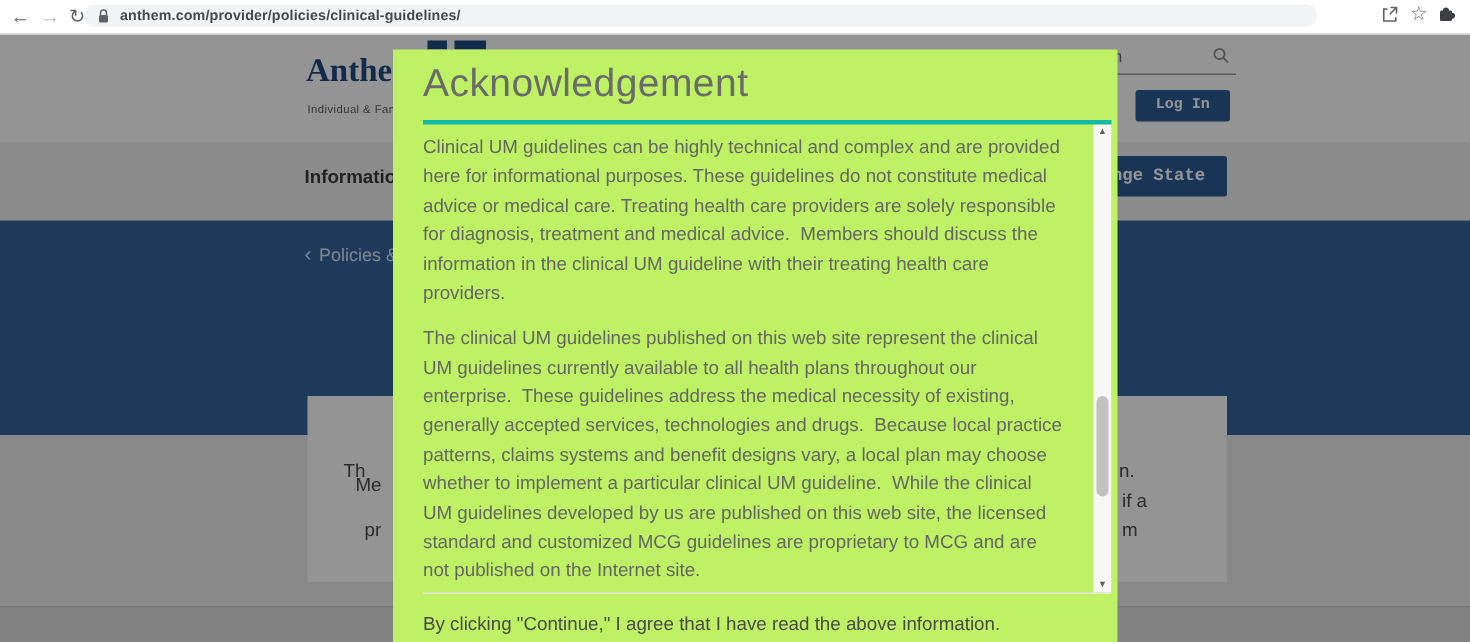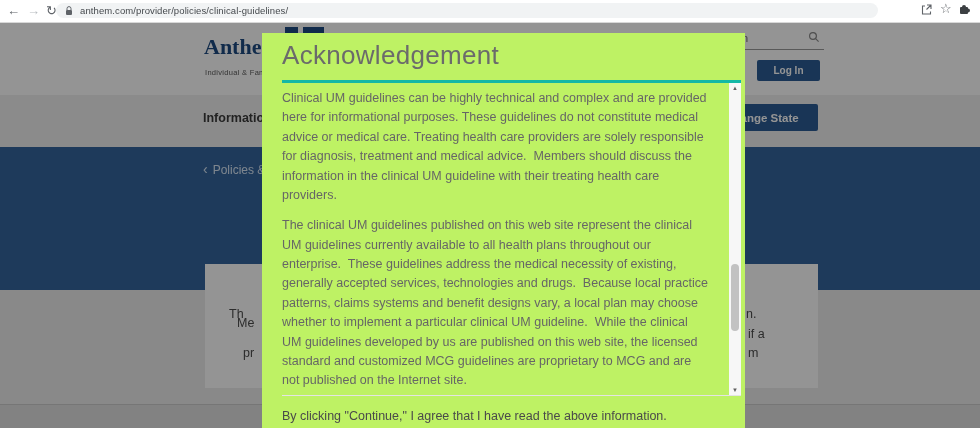--- a/index.html
+++ b/index.html
@@ -5,37 +5,37 @@
   html,body{margin:0;padding:0;}
   body{width:980px;height:428px;overflow:hidden;position:relative;background:#fff;
        font-family:"Liberation Sans",sans-serif;}
 
   
   #chrome{position:absolute;top:0;left:0;width:980px;height:22px;background:#ffffff;
           border-bottom:1px solid #d8d8d8;z-index:20;}
   .nav-ico{position:absolute;top:1px;font-size:13px;color:#5f6368;line-height:20px;}
   #fwd{color:#b9bdc1;}
   #urlbar{position:absolute;left:56px;top:3px;width:822px;height:15px;border-radius:8px;
-          background:#f1f3f4;}
+          background:#f1f3f4;font-weight:bold;}
   #urlbar .lock{position:absolute;left:9px;top:3px;}
   #urltext{position:absolute;left:24px;top:2px;font-size:9.5px;color:#45494d;letter-spacing:.1px;}
   .chrome-right{position:absolute;top:3px;}
 
   
   #page{position:absolute;top:22px;left:0;width:980px;height:406px;background:#ececec;z-index:1;}
   #hdr{position:absolute;top:0;left:0;width:980px;height:73px;background:#ffffff;}
   #logo{position:absolute;left:204px;top:12px;font-family:"Liberation Serif",serif;
         font-weight:bold;font-size:22px;color:#1e4b82;}
   .logo-frag{position:absolute;top:5px;height:6px;background:#1e4b82;}
   #tagline{position:absolute;left:205px;top:46px;font-size:7.5px;color:#5a5a5a;letter-spacing:.3px;}
   #searchtxt{position:absolute;left:742px;top:10px;font-size:11px;color:#6a6a6a;}
   #searchline{position:absolute;left:744px;top:27px;width:80px;border-bottom:1px solid #9a9a9a;}
   #searchicon{position:absolute;left:808px;top:9px;}
   .navy-btn{position:absolute;background:#2b5c94;color:#fff;font-weight:bold;
-            display:flex;align-items:center;justify-content:center;border-radius:2px;}
+            display:flex;align-items:center;justify-content:center;border-radius:2px;font-family:Liberation Mono, monospace;}
   #login-btn{left:757px;top:38px;width:63px;height:21px;font-size:10px;}
   #nav{position:absolute;top:73px;left:0;width:980px;height:52px;background:#f0f0f0;}
   #nav-label{position:absolute;left:203px;top:16px;font-size:12.5px;font-weight:600;color:#3b3b3b;}
   #chgstate-btn{left:706px;top:9px;width:112px;height:27px;font-size:11.5px;}
   #hero{position:absolute;top:125px;left:0;width:980px;height:143px;background:#34659e;}
   #crumb{position:absolute;left:203px;top:14px;font-size:12px;color:#d9e6f5;}
   #crumb .chev{font-size:14px;margin-right:5px;}
   #card{position:absolute;left:205px;top:242px;width:613px;height:124px;background:#ffffff;}
   #card span{position:absolute;font-size:12.5px;color:#4d4d4d;}
   #footband{position:absolute;top:382px;left:0;width:980px;height:24px;background:#e0e0e0;

